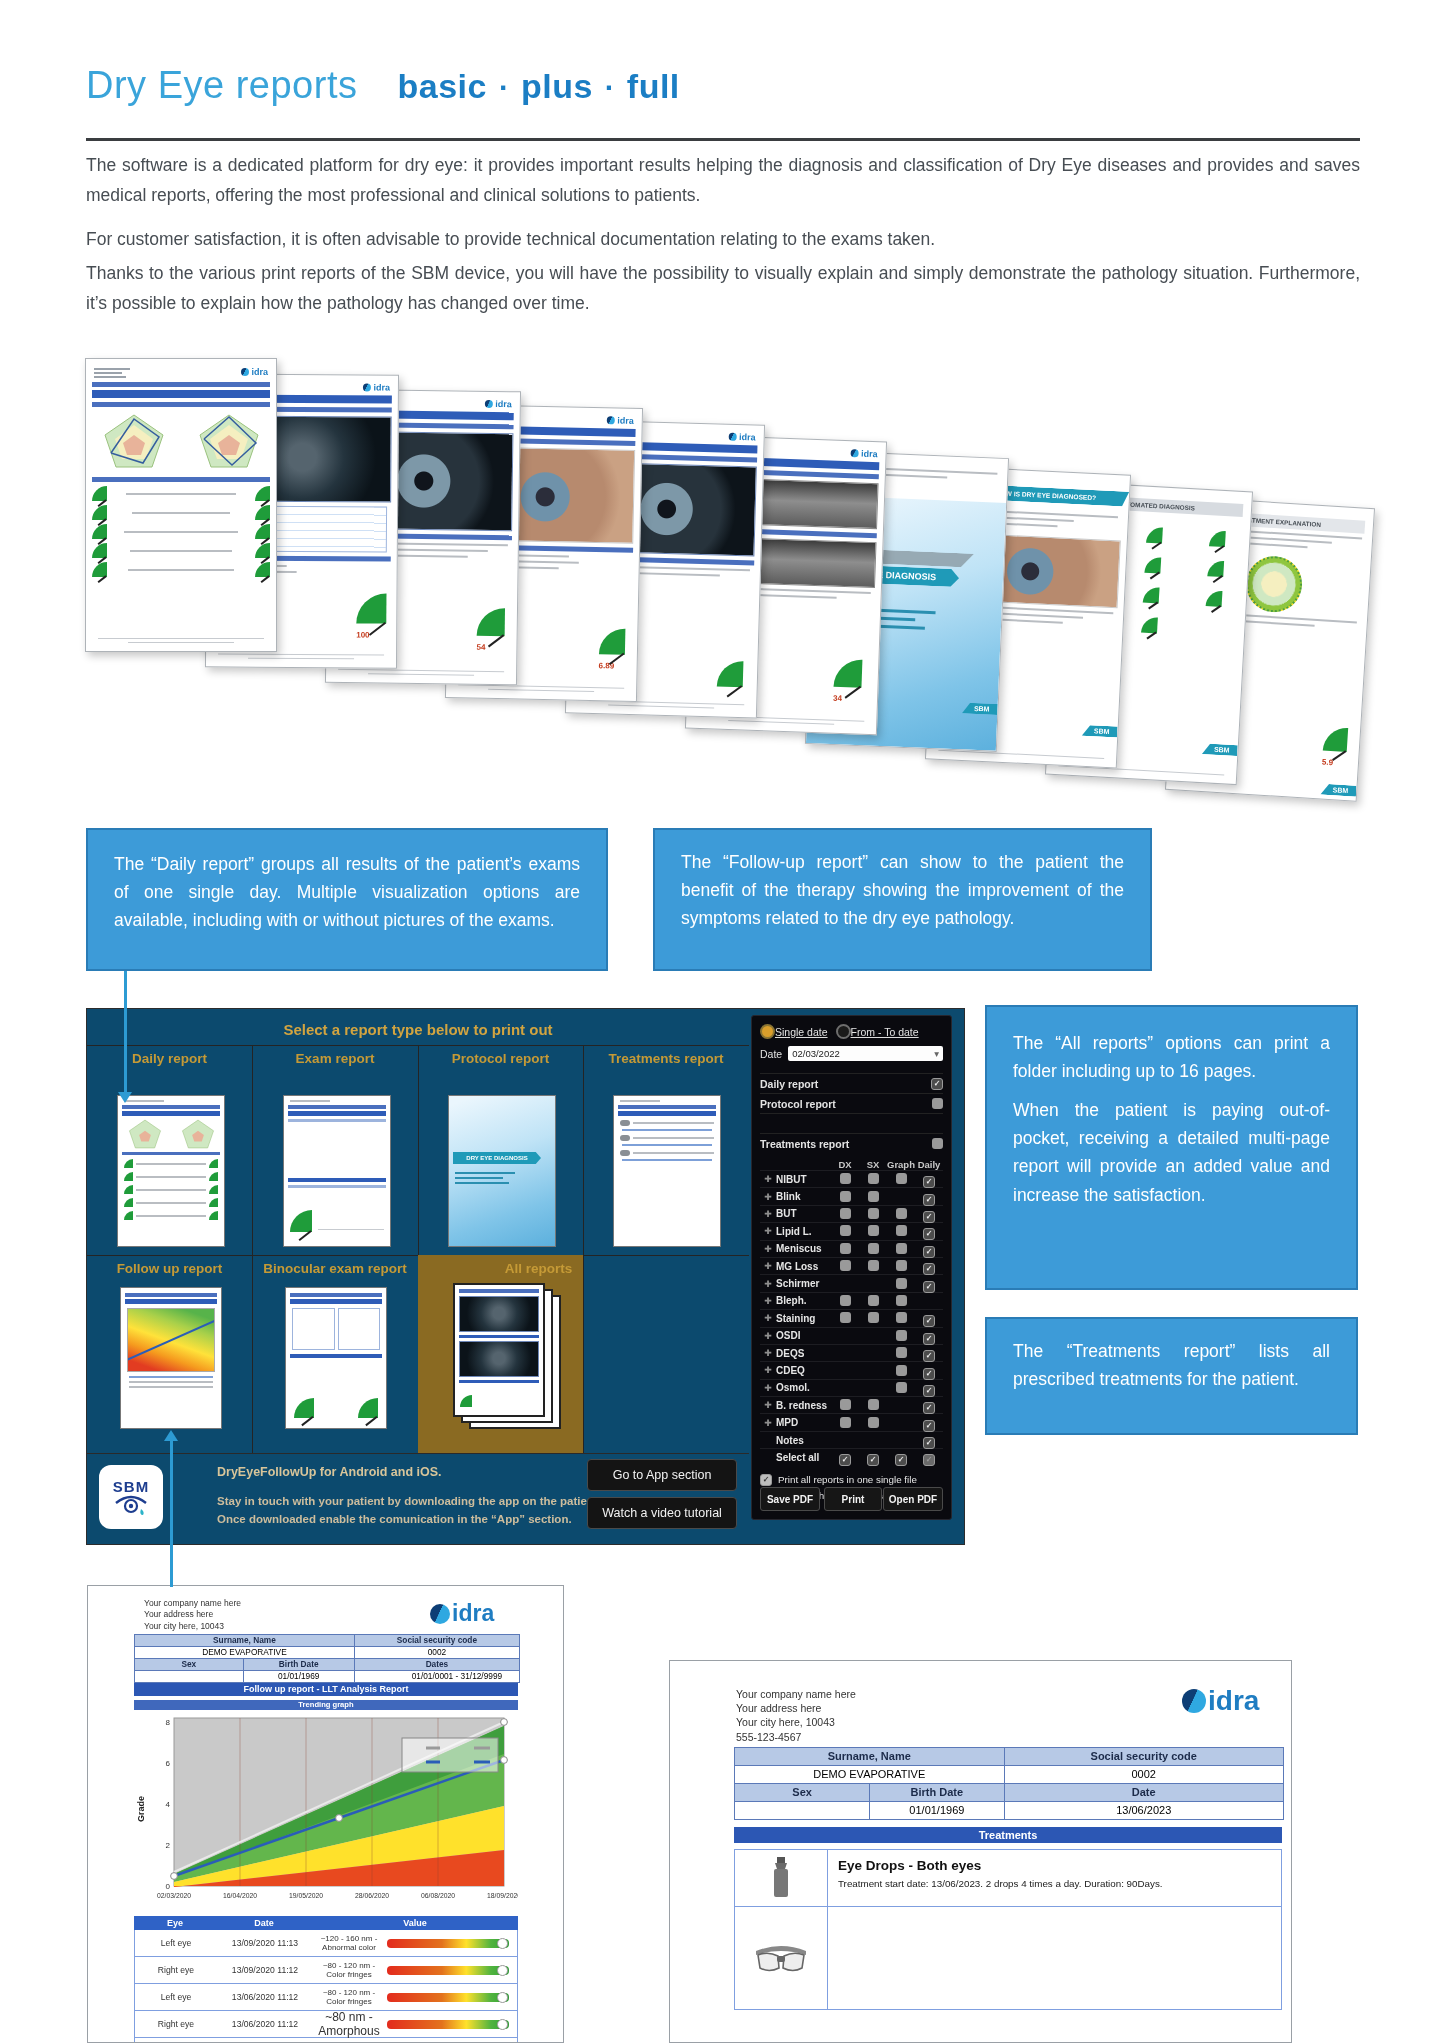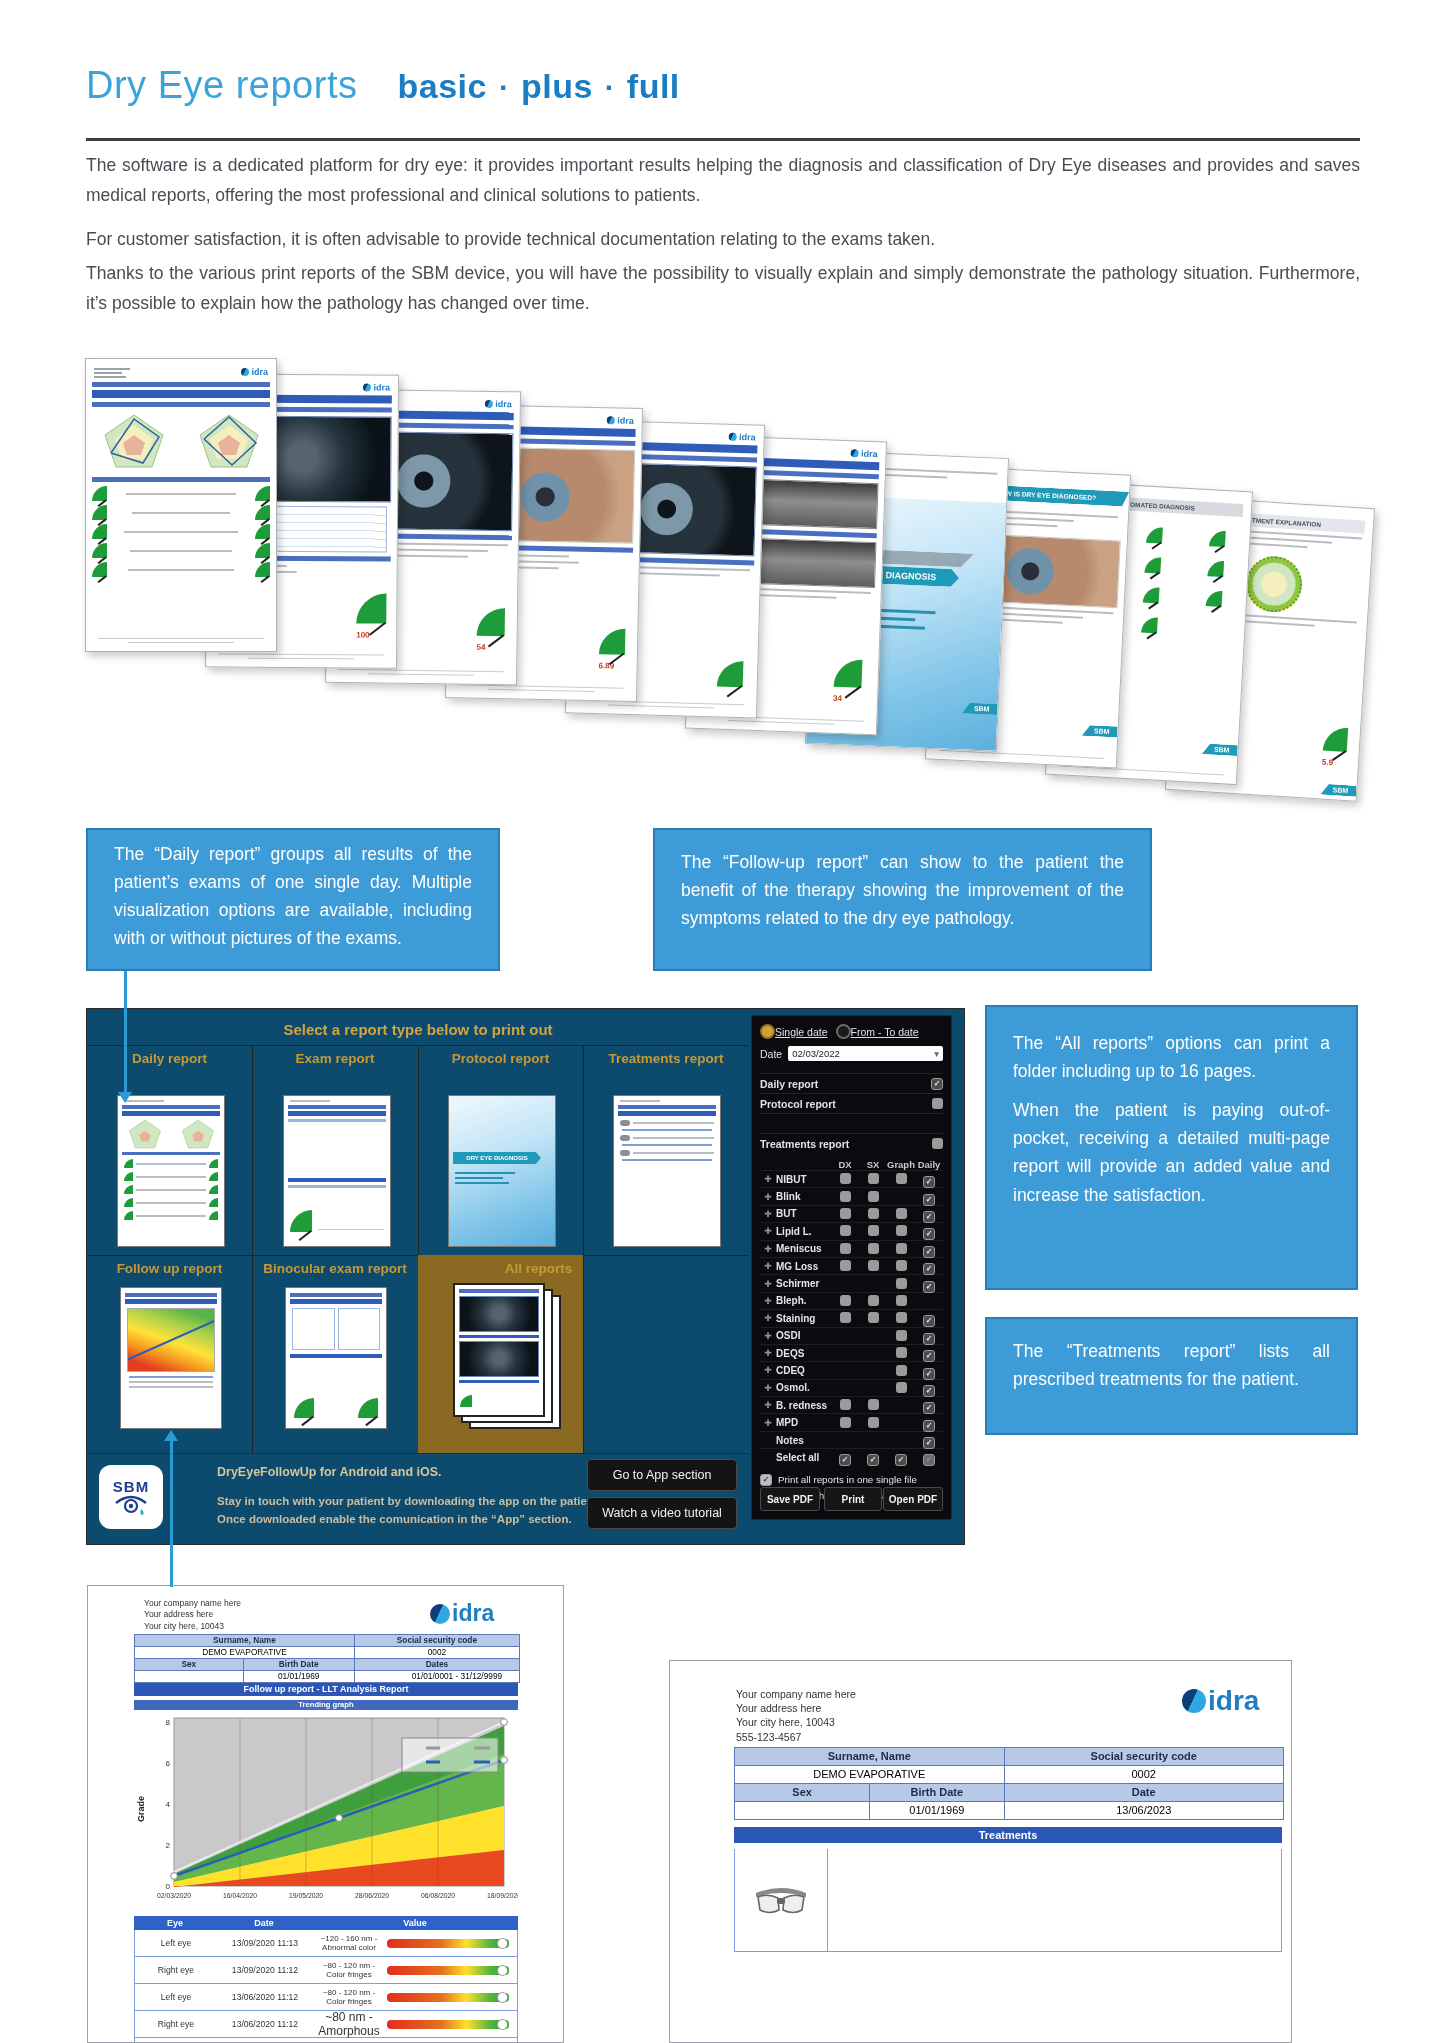--- a/index.html
+++ b/index.html
@@ -368,21 +368,21 @@
     <div class="tl"></div>
       <div class="tl" style="margin-right:52px;"></div>
     <div class="abs" style="right:12px;bottom:30px;">
       <span class="gq" style="display:block;width:24px;height:24px;"></span>
       <span class="gnum">5.9</span>
     </div>
     <div class="sbm-ribbon" style="bottom:4px;"><span>SBM</span></div>
   </div>
 </div>
 
-<div class="abs callout" style="left:86px;top:828px;width:414px;height:143px;padding:10px 26px;font-size:17.5px;line-height:1.6;">
+<div class="abs callout" style="left:86px;top:828px;width:522px;height:143px;padding:20px 26px;font-size:17.5px;line-height:1.6;">
   <p>The “Daily report” groups all results of the patient’s exams of one single day. Multiple visualization options are available, including with or without pictures of the exams.</p>
 </div>
 <div class="abs callout" style="left:653px;top:828px;width:499px;height:143px;padding:18px 26px;font-size:17.5px;line-height:1.6;">
   <p>The “Follow-up report” can show to the patient the benefit of the therapy showing the improvement of the symptoms related to the dry eye pathology.</p>
 </div>
 
 <div class="conn" style="left:124px;top:971px;height:122px;"></div>
 <div class="arr" style="left:118px;top:1092px;border-left:7px solid transparent;border-right:7px solid transparent;border-top:11px solid #2d9bd3;"></div>
 
 <div class="conn" style="left:170px;top:1440px;height:147px;"></div>
@@ -899,20 +899,33 @@
       </div>
     <div class="prow" style="height:17px;line-height:17px;">
         <div class="pc" style="width:24.5%;"></div>
         <div class="pc" style="width:24.5%;">01/01/1969</div>
         <div class="pc" style="width:51%;">13/06/2023</div>
       </div>
   </div>
   <div class="rbar" style="left:64px;top:166px;width:548px;height:16px;font-size:11px;line-height:16px;">Treatments</div>
 
   <div class="abs" style="left:64px;top:188px;width:548px;">
+    <div class="treat-row" style="border-top:1px solid #7f9fe0;height:56px;">
+      <div class="treat-icon">
+        <svg width="22" height="42" viewBox="0 0 22 42">
+            <rect x="7" y="0" width="8" height="6" fill="#555"></rect>
+            <polygon points="5,6 17,6 15,12 7,12" fill="#6a6a6a"></polygon>
+            <rect x="4" y="12" width="14" height="28" rx="2" fill="#777"></rect>
+          </svg>
+      </div>
+      <div class="treat-body">
+        <div class="treat-title">Eye Drops - Both eyes</div>
+        <div class="treat-line">Treatment start date: 13/06/2023. 2 drops 4 times a day. Duration: 90Days.</div>
+      </div>
+    </div>
     <div class="treat-row" style="height:102px;">
       <div class="treat-icon">
         <svg width="58" height="34" viewBox="0 0 58 34">
             <path d="M4 10 Q29 0 54 10 L54 14 Q29 6 4 14 Z" fill="#888"></path>
             <path d="M6 14 Q16 10 26 15 L27 27 Q17 32 8 27 Z" fill="#eee" stroke="#666" stroke-width="1.6"></path>
             <path d="M32 15 Q42 10 52 14 L50 27 Q41 32 31 27 Z" fill="#eee" stroke="#666" stroke-width="1.6"></path>
             <rect x="25" y="15" width="8" height="6" rx="2" fill="#666"></rect>
           </svg>
       </div>
     </div>

